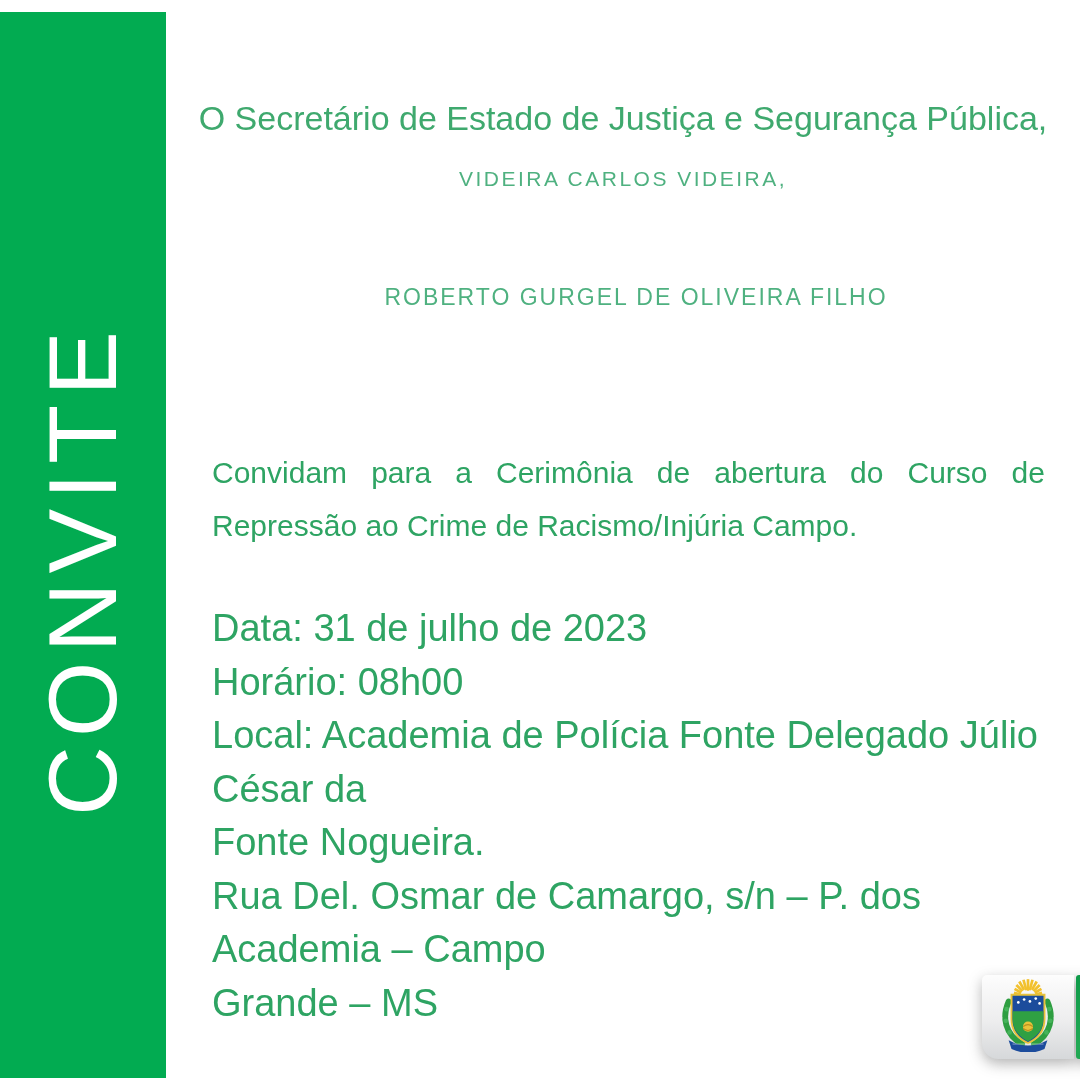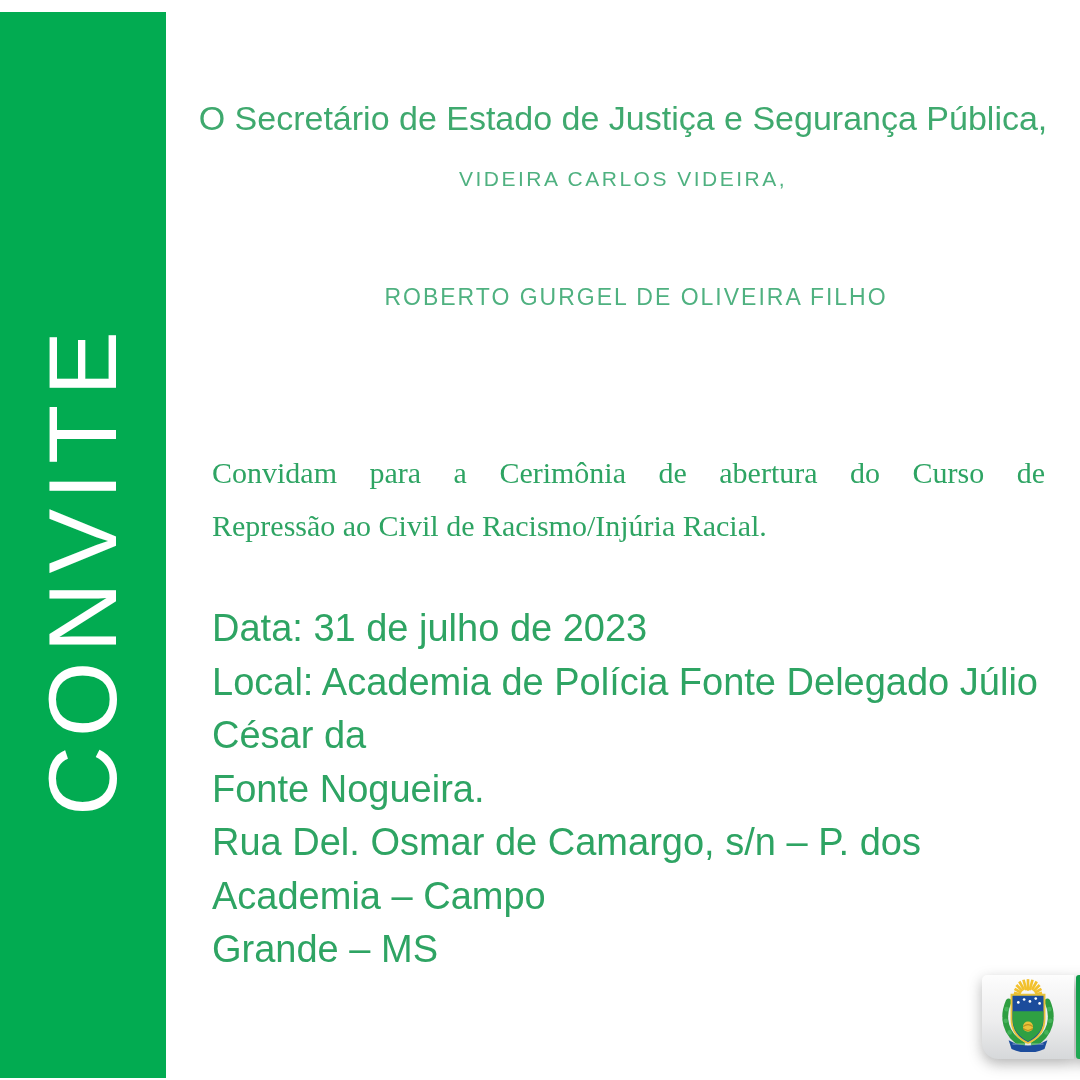--- a/index.html
+++ b/index.html
@@ -21,21 +21,21 @@
   }
   
   .content{position:absolute;left:166px;top:0;right:0;bottom:0;}
   .h-line{position:absolute;left:0;width:100%;text-align:center;line-height:1.2;}
   .h-1{top:98px;font-size:34px;color:var(--heading-green,#3fa96e);}
   .h-2{top:166px;font-size:21px;letter-spacing:2.5px;color:var(--name-green,#4fb180);}
   .h-3{top:220px;font-size:28px;color:var(--heading-green,#3fa96e);}
   .h-4{top:284px;font-size:23px;letter-spacing:2px;color:var(--name-green,#4fb180);padding-left:13px;}
   .invite{
     position:absolute;left:46px;top:446px;width:833px;
-    font-size:30px;line-height:53px;color:var(--body-green,#2ea463);font-family:Liberation Serif, serif;
+    font-size:30px;line-height:53px;color:var(--body-green,#2ea463);
   }
   .invite .l1{text-align:justify;text-align-last:justify;}
   .details{
     position:absolute;left:46px;top:602px;width:850px;
     font-size:38px;line-height:53.5px;color:var(--body-green,#2ea463);
   }
   
   .gov-logo{
     position:absolute;left:816px;top:975px;height:84px;display:flex;
     filter:drop-shadow(0 5px 7px rgba(90,90,90,.45));
@@ -61,25 +61,26 @@
   </div>
 
   <div class="content">
 
     <div class="h-line h-1">O Secretário de Estado de Justiça e Segurança Pública,</div>
     <div class="h-line h-2">VIDEIRA CARLOS VIDEIRA,</div>
     <div class="h-line h-4">ROBERTO GURGEL DE OLIVEIRA FILHO</div>
 
     <div class="invite">
       <div class="l1">Convidam para a Cerimônia de abertura do Curso de</div>
-      <div class="l2">Repressão ao Civil de Racismo/Injúria Racial.</div>
+      <div class="l2">Repressão ao Crime de Racismo/Injúria Campo.</div>
     </div>
 
     <div class="details">
       <div>Data: 31 de julho de 2023</div>
+      <div>Horário: 08h00</div>
       <div>Local: Academia de Polícia Fonte Delegado Júlio César da</div>
       <div>Fonte Nogueira.</div>
       <div>Rua Del. Osmar de Camargo, s/n – P. dos Academia – Campo</div>
       <div>Grande – MS</div>
     </div>
 
     <div class="gov-logo">
       <div class="gov-left">
         <span>
           <svg width="62" height="74" viewBox="0 0 64 76" aria-hidden="true">

